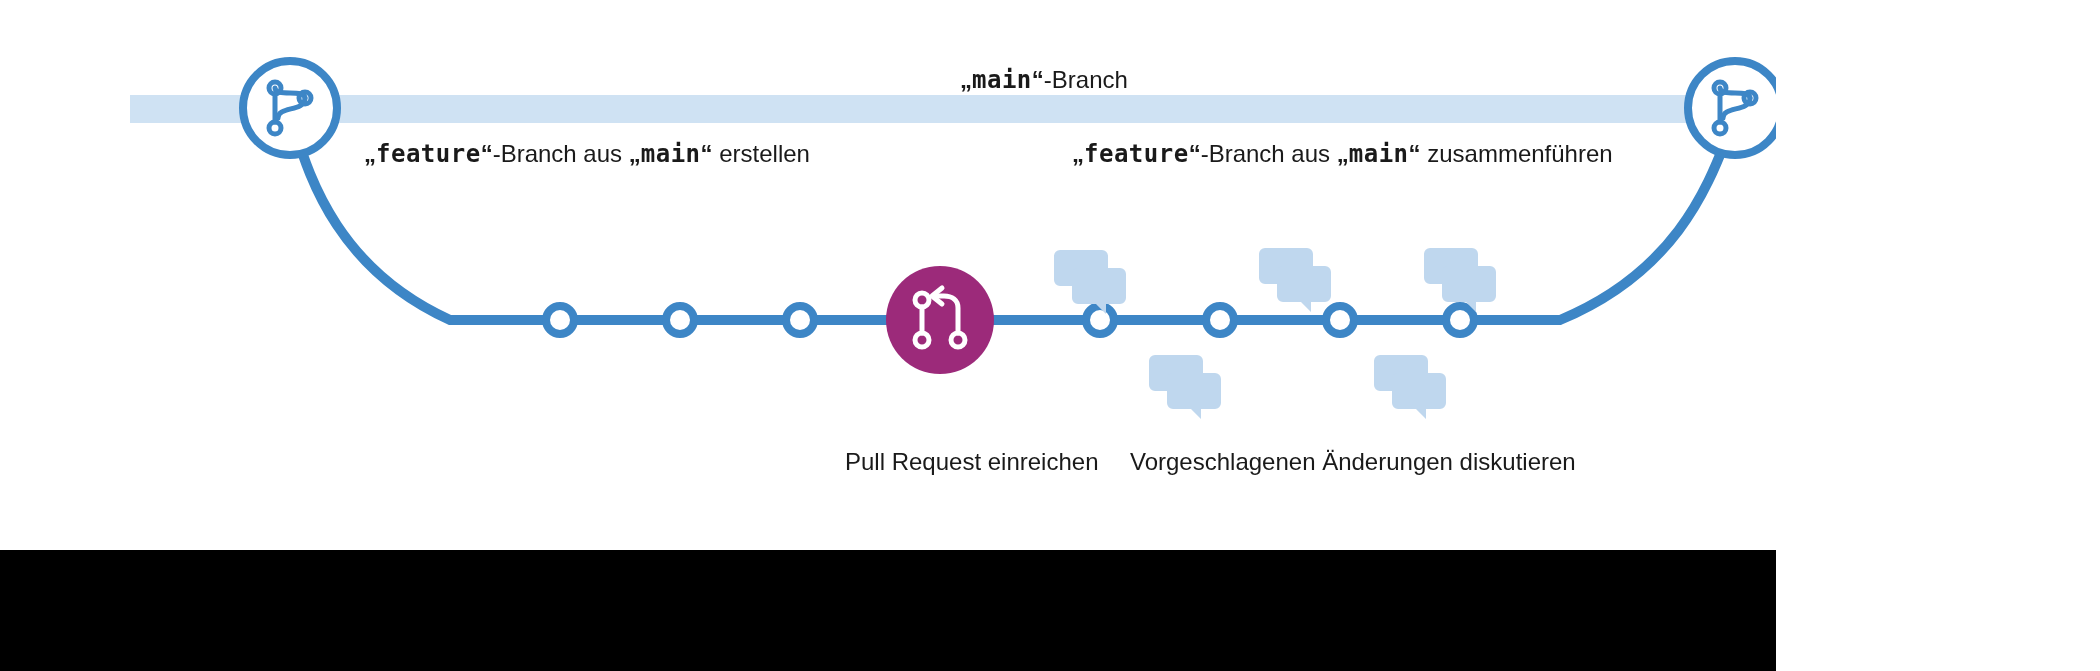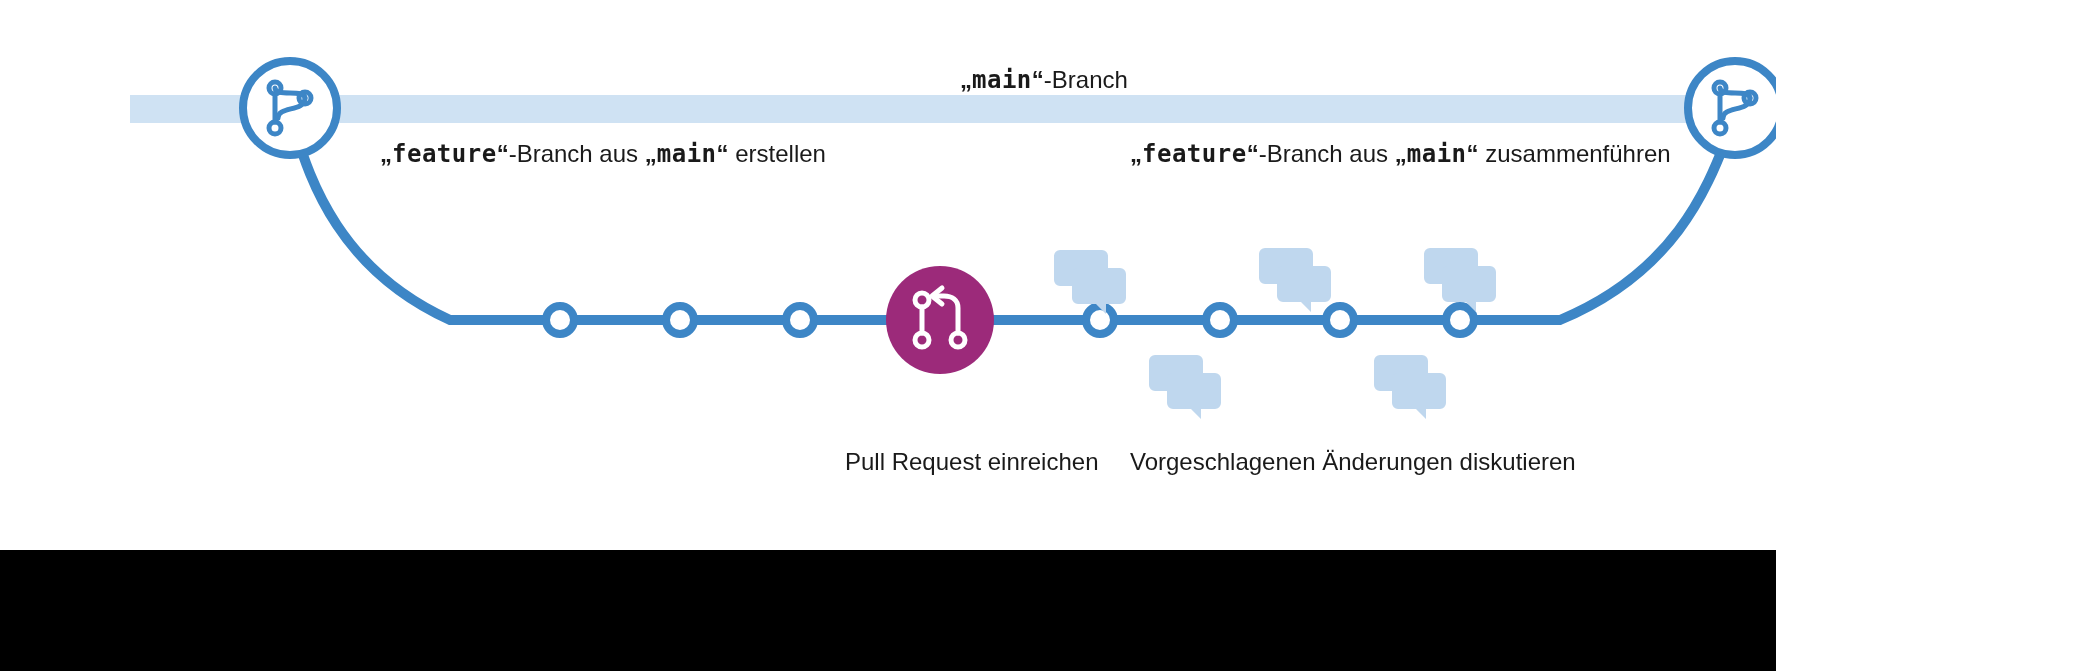--- a/index.html
+++ b/index.html
@@ -122,25 +122,25 @@
       <path d="M18 18 h42 a6 6 0 0 1 6 6 v24 a6 6 0 0 1 -6 6 h-14 v10 l-10 -10 h-18 a6 6 0 0 1 -6 -6 v-24 a6 6 0 0 1 6 -6 z"></path>
     </g>
   </g>
 
 </svg>
 
 <div class="label" style="left:960px; top:66px;">
   <span class="bold">„</span><span class="bold mono">main</span><span class="bold">“</span><span>-Branch</span>
 </div>
 
-<div class="label" style="left:380px; top:140px;">
+<div class="label" style="left:364px; top:140px;">
   <span class="bold">„</span><span class="bold mono">feature</span><span class="bold">“</span><span>-Branch aus </span><span class="bold">„</span><span class="bold mono">main</span><span class="bold">“</span><span> erstellen</span>
 </div>
 
-<div class="label" style="left:1130px; top:140px;">
+<div class="label" style="left:1072px; top:140px;">
   <span class="bold">„</span><span class="bold mono">feature</span><span class="bold">“</span><span>-Branch aus </span><span class="bold">„</span><span class="bold mono">main</span><span class="bold">“</span><span> zusammenführen</span>
 </div>
 
 <div class="label" style="left:845px; top:448px;text-align:right;">Pull Request einreichen</div>
 <div class="label" style="left:1130px; top:448px;text-align:center;">Vorgeschlagenen Änderungen diskutieren</div>
 
 <div class="black-bar"></div>
 </div>
 
 </body></html>

